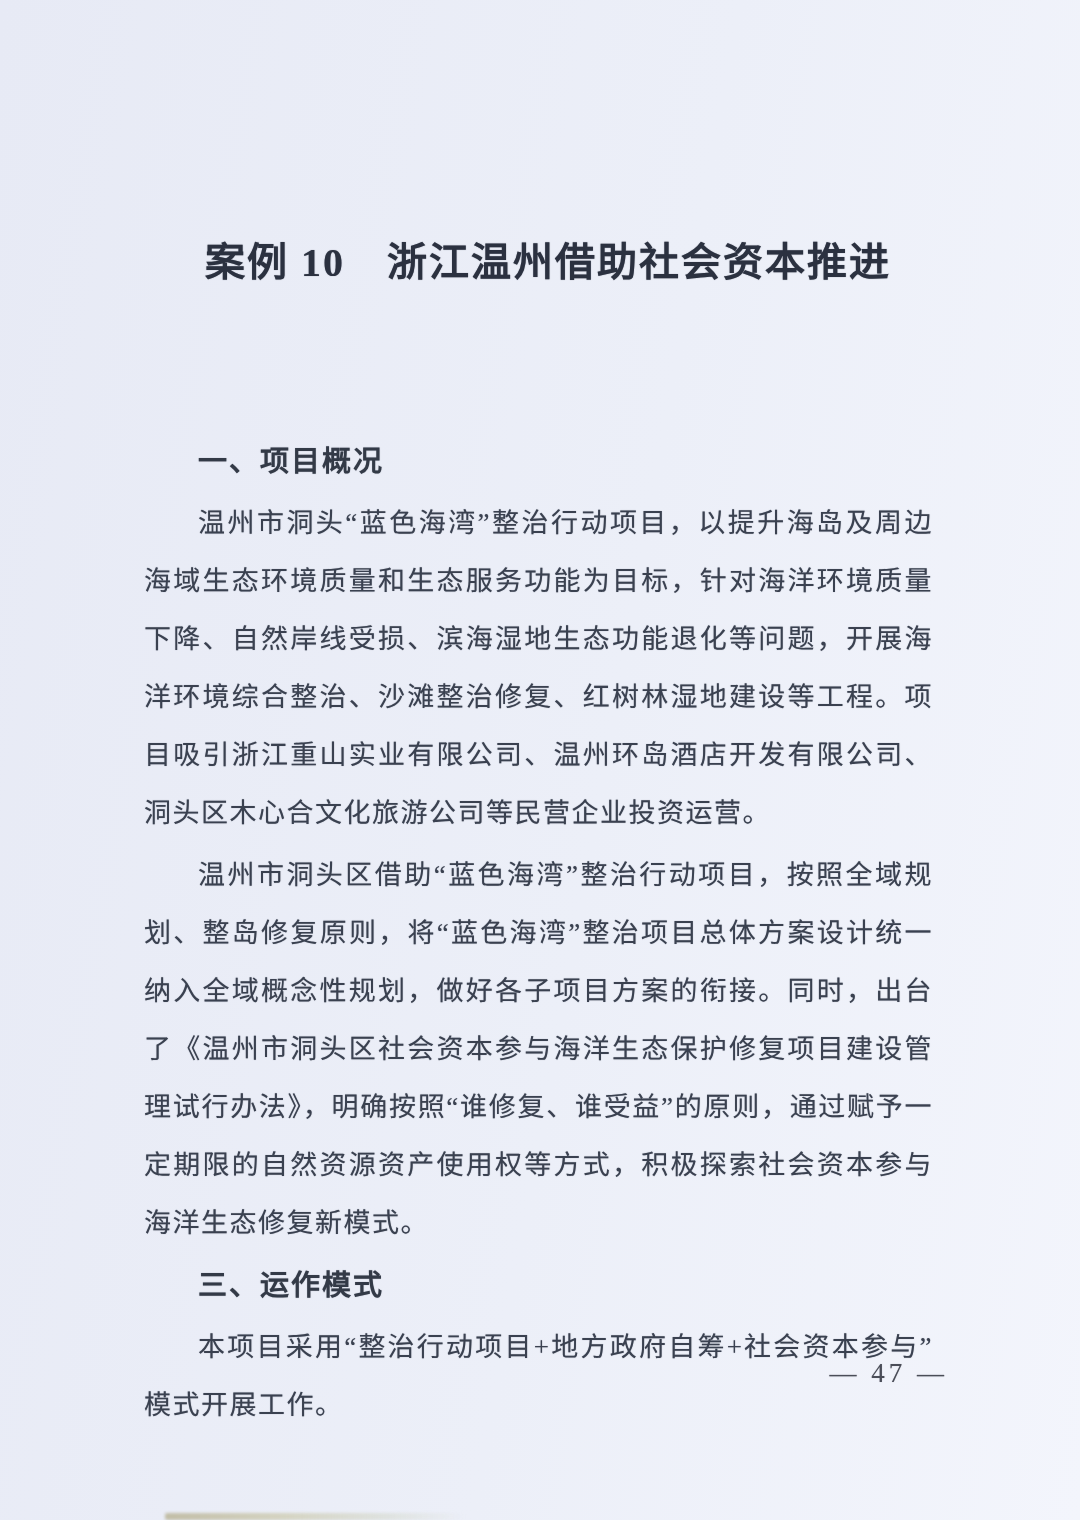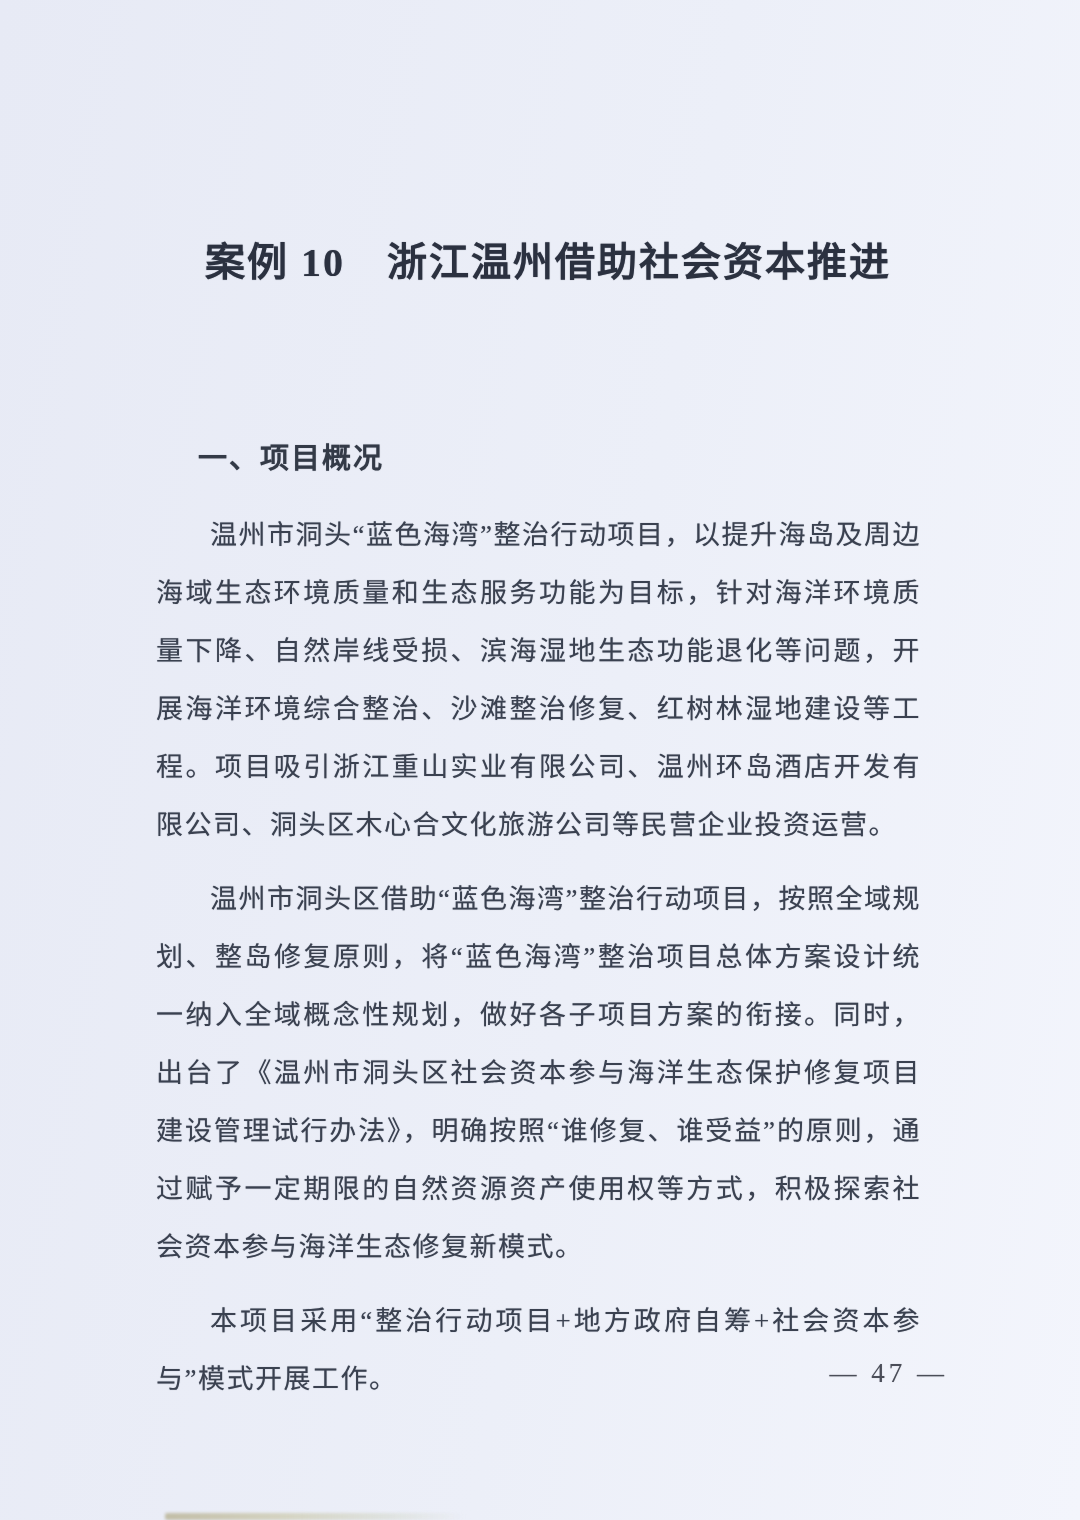--- a/index.html
+++ b/index.html
@@ -37,30 +37,30 @@
     position: absolute;
     top: 432px;
     left: 140px;
     width: 797px;
     color: #3a4150;
     font-size: 27px;
     line-height: 58px;
     text-shadow: 0 0 1px rgba(58, 65, 80, 0.45);
   }
   .section-heading {
-    font-family: Liberation Mono, monospace;
+    font-family: Liberation Serif, serif;
     font-weight: bold;
     font-size: 29px;
     letter-spacing: 2px;
     color: #333a47;
     text-indent: 2em;
     margin: 0;
   }
   .body-paragraph {
-    margin: 16px;
+    margin: 4px;
     text-align: justify;
     text-justify: inter-ideograph;
     text-indent: 2em;
     letter-spacing: 1.5px;
   }
   
   .page-footer {
     position: absolute;
     top: 1358px;
     right: 132px;
@@ -94,20 +94,21 @@
     <div>案例 10　浙江温州借助社会资本推进</div>
   </div>
 
   <div class="doc-body">
 
     <h2 class="section-heading">一、项目概况</h2>
     <p class="body-paragraph">温州市洞头“蓝色海湾”整治行动项目，以提升海岛及周边海域生态环境质量和生态服务功能为目标，针对海洋环境质量下降、自然岸线受损、滨海湿地生态功能退化等问题，开展海洋环境综合整治、沙滩整治修复、红树林湿地建设等工程。项目吸引浙江重山实业有限公司、温州环岛酒店开发有限公司、洞头区木心合文化旅游公司等民营企业投资运营。</p>
 
     <p class="body-paragraph">温州市洞头区借助“蓝色海湾”整治行动项目，按照全域规划、整岛修复原则，将“蓝色海湾”整治项目总体方案设计统一纳入全域概念性规划，做好各子项目方案的衔接。同时，出台了《温州市洞头区社会资本参与海洋生态保护修复项目建设管理试行办法》，明确按照“谁修复、谁受益”的原则，通过赋予一定期限的自然资源资产使用权等方式，积极探索社会资本参与海洋生态修复新模式。</p>
 
+    <h2 class="section-heading">三、运作模式</h2>
     <p class="body-paragraph">本项目采用“整治行动项目+地方政府自筹+社会资本参与”模式开展工作。</p>
 
   </div>
 
   <div class="page-footer">— 47 —</div>
 
   <div class="scan-artifact"></div>
 
 </div>
 

